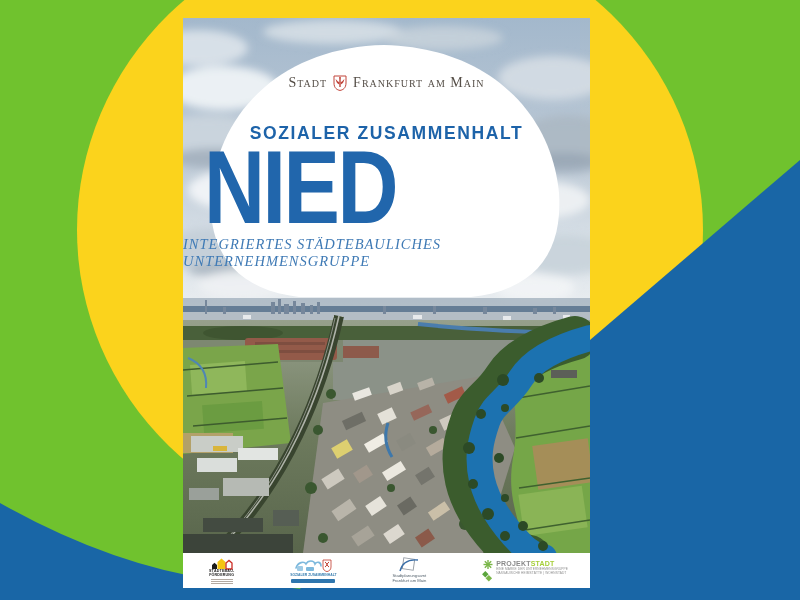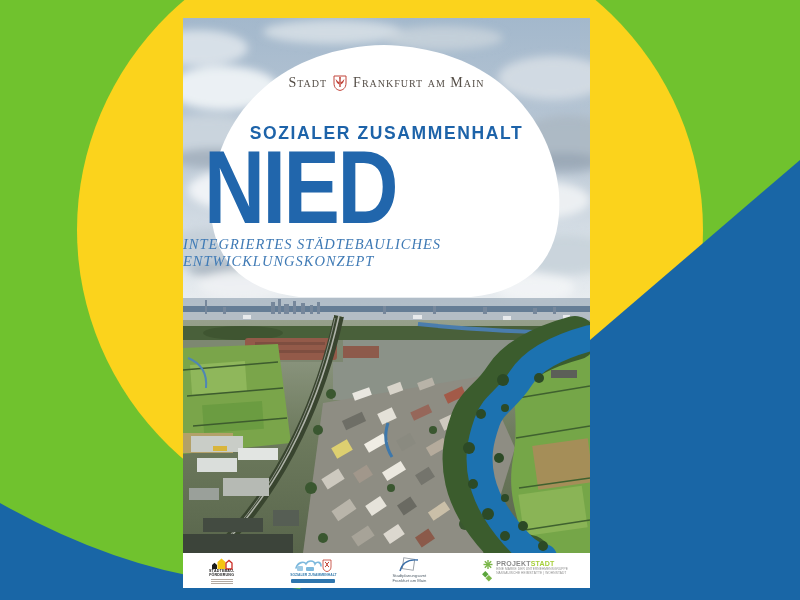--- a/index.html
+++ b/index.html
@@ -237,21 +237,21 @@
     </div>
 
     <div class="program">SOZIALER ZUSAMMENHALT</div>
 
     <div class="bigtitle">
       <span>NIED</span>
     </div>
 
     <div class="subtitle">
       <div>INTEGRIERTES STÄDTEBAULICHES</div>
-      <div>ENTWICKLUNGSKONZEPT</div>
+      <div>UNTERNEHMENSGRUPPE</div>
     </div>
 
     <div class="footerbar">
 
       <div class="logo">
         <svg width="24" height="13" viewBox="0 0 24 13">
           <path d="M2 12 V8 L4.5 5.8 L7 8 V12 Z" fill="#1a1a1a"></path>
           <path d="M7.5 12 V5 L11.5 1.6 L15.5 5 V12 Z" fill="#f4c512"></path>
           <path d="M16 12 V6 L19 3.4 L22 6 V12 Z" fill="none" stroke="#cc2b24" stroke-width="1.3"></path>
         </svg>

